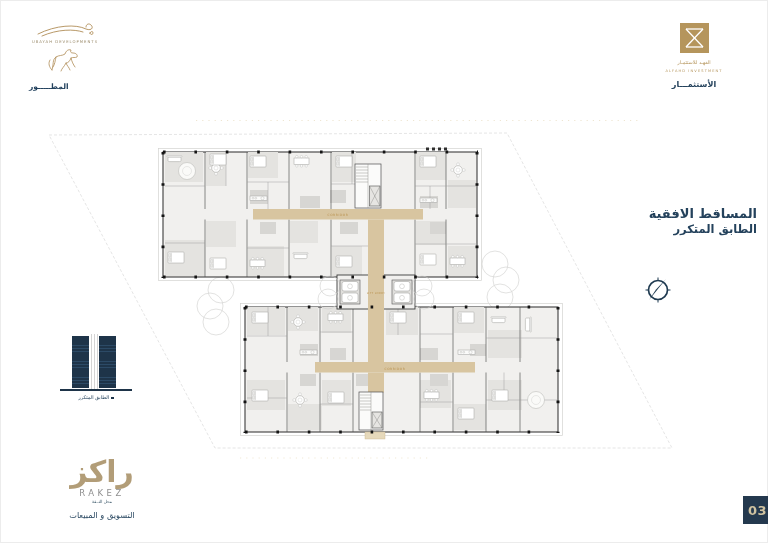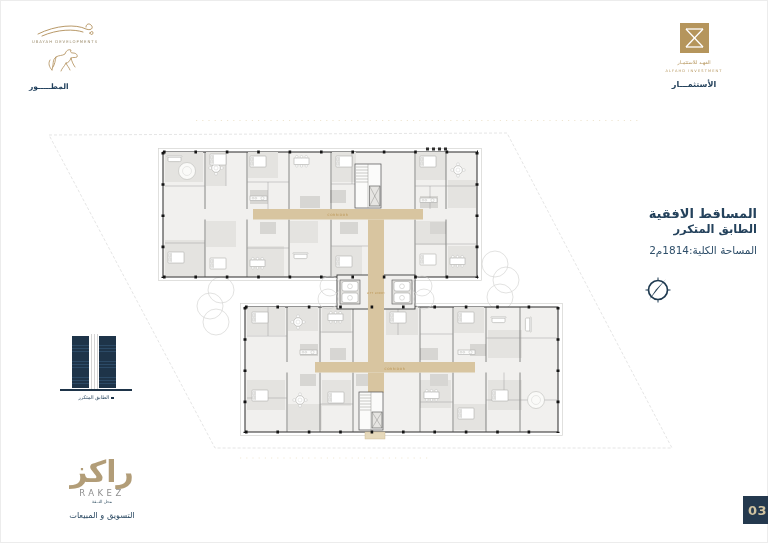--- a/index.html
+++ b/index.html
@@ -359,21 +359,20 @@
     </g>
   </g>
   <text x="34" y="44" font-size="5" fill="#b5955c" text-anchor="middle" direction="rtl">الفهـد للاستثمـار</text>
   <text x="34" y="51.5" font-size="3.6" letter-spacing="1.1" fill="#b5955c" text-anchor="middle">ALFAHD INVESTMENT</text>
   <text x="34" y="67" font-size="8" font-weight="600" fill="#24425c" text-anchor="middle" direction="rtl">الأستثمـــار</text>
 </svg>
 
 <div class="abs info">
   <div class="t1">المساقط الافقية</div>
   <div class="t2">الطابق المتكرر</div>
-  <div class="t3">المساحة الكلية:1814م2</div>
 </div>
 
 <svg class="abs" style="left:642px;top:275px" width="32" height="32" viewBox="0 0 32 32">
   <circle cx="16" cy="15" r="9.5" fill="none" stroke="#1f3a50" stroke-width="1.7"></circle>
   <polygon points="24,4 7,25 14,14.5" fill="#1f3a50"></polygon>
   <line x1="16" y1="2.5" x2="16" y2="5" stroke="#1f3a50" stroke-width="1"></line>
   <line x1="16" y1="25" x2="16" y2="27.5" stroke="#1f3a50" stroke-width="1"></line>
   <line x1="3.5" y1="15" x2="6" y2="15" stroke="#1f3a50" stroke-width="1"></line>
   <line x1="26" y1="15" x2="28.5" y2="15" stroke="#1f3a50" stroke-width="1"></line>
 </svg>

